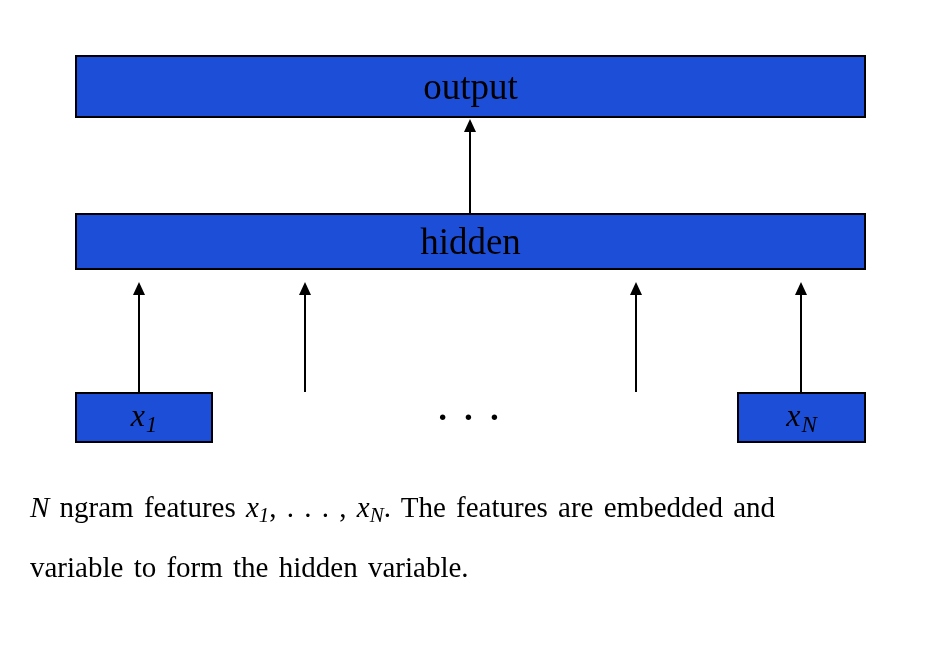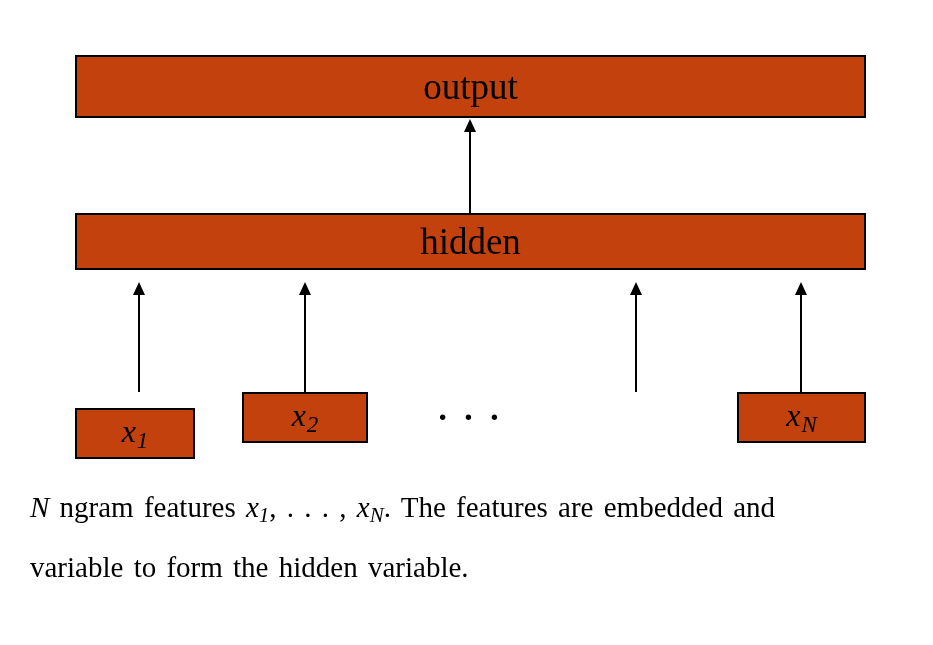--- a/index.html
+++ b/index.html
@@ -9,30 +9,30 @@
     height: 645px;
     background: #ffffff;
     color: #000;
     font-family: "Liberation Serif", serif;
     overflow: hidden;
   }
   .box {
     position: absolute;
     box-sizing: border-box;
     border: 2px solid #000;
-    background: #c2410c;
+    background: #1d4ed8;
     display: flex;
     align-items: center;
     justify-content: center;
   }
   .output-box { left: 75px; top: 55px;  width: 791px; height: 63px; }
   .hidden-box { left: 75px; top: 213px; width: 791px; height: 57px; }
   .box-label { font-size: 37px; line-height: 1; }
   .input-box { top: 392px; height: 51px; }
-  .input-box-1 { left: 75px;  width: 120px; margin-top: 16px; }
+  .input-box-1 { left: 75px;  width: 138px; }
   .input-box-2 { left: 242px; width: 126px; }
   .input-box-3 { left: 572px; width: 128px; }
   .input-box-4 { left: 737px; width: 129px; }
   .input-label { font-style: italic; font-size: 32px; line-height: 1; }
   .input-label .sub {
     font-size: 23px;
     font-style: italic;
     vertical-align: -6px;
     margin-left: 1px;
   }
@@ -110,23 +110,20 @@
     <div class="arrow-line"></div>
   </div>
   <div class="arrow arrow-in arrow-in-4">
     <div class="arrow-head"></div>
     <div class="arrow-line"></div>
   </div>
 
   <div class="box input-box input-box-1">
     <span class="input-label"><span>x</span><span class="sub">1</span></span>
   </div>
-  <div class="box input-box input-box-2">
-    <span class="input-label"><span>x</span><span class="sub">2</span></span>
-  </div>
   <div class="dots">· · ·</div>
   <div class="box input-box input-box-4">
     <span class="input-label"><span>x</span><span class="sub">N</span></span>
   </div>
 
   <div class="caption">
     <div class="cap-line"><span class="cap-math">N</span><span> ngram features </span><span class="cap-math">x</span><span class="cap-sub">1</span><span>, . . . , </span><span class="cap-math">x</span><span class="cap-sub">N</span><span>. The features are embedded and</span></div>
     <div class="cap-line"><span>variable to form the hidden variable.</span></div>
   </div>
 

